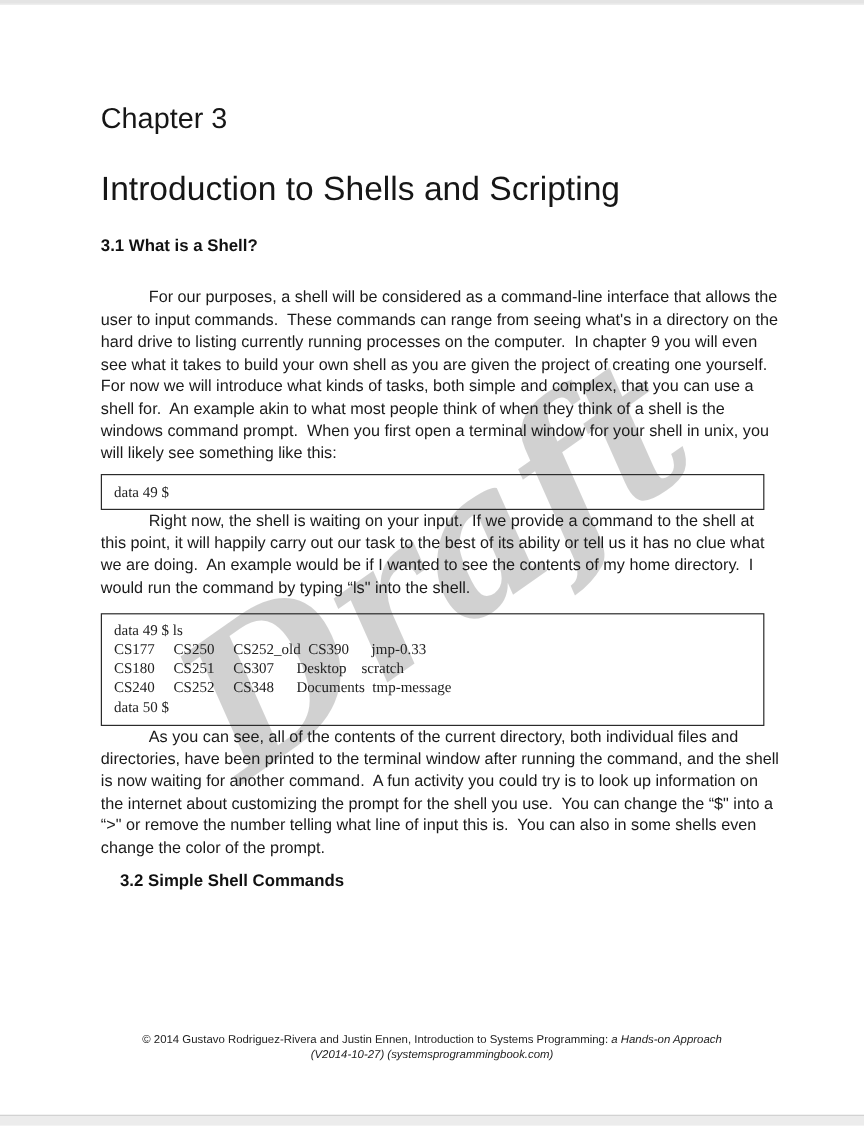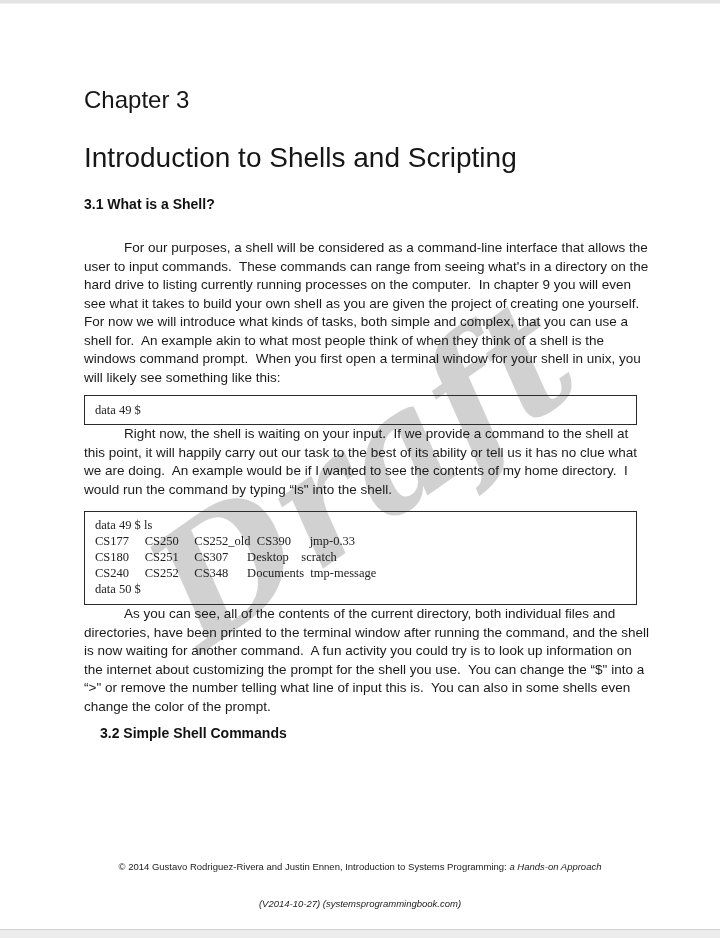--- a/index.html
+++ b/index.html
@@ -82,21 +82,21 @@
   .after-code { margin-top: 21px; }
   .after-listing { margin-top: 20px; }
   .footer {
     position: absolute;
     left: 0; top: 860px; width: 720px;
     text-align: center;
     z-index: 1;
     font-size: 9.5px; line-height: 13px;
     color: #222222;
   }
-  .footer .em { font-style: italic; margin-top: 24px; }
+  .footer .em { font-style: italic; }
 </style>
 </head>
 <body>
 
 <div class="page">
   <div class="edge-top"></div>
 
   <div class="watermark">Draft</div>
 
   <div class="content">

